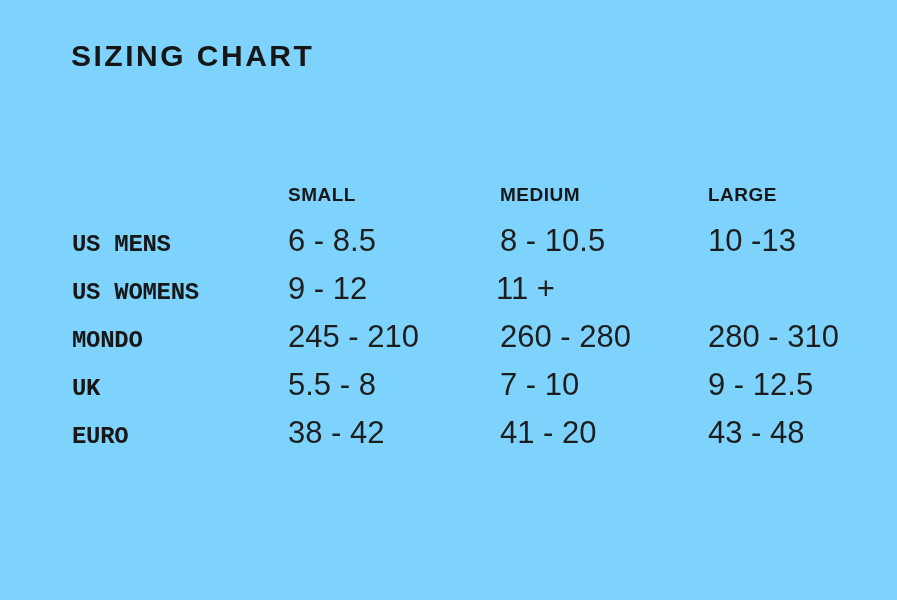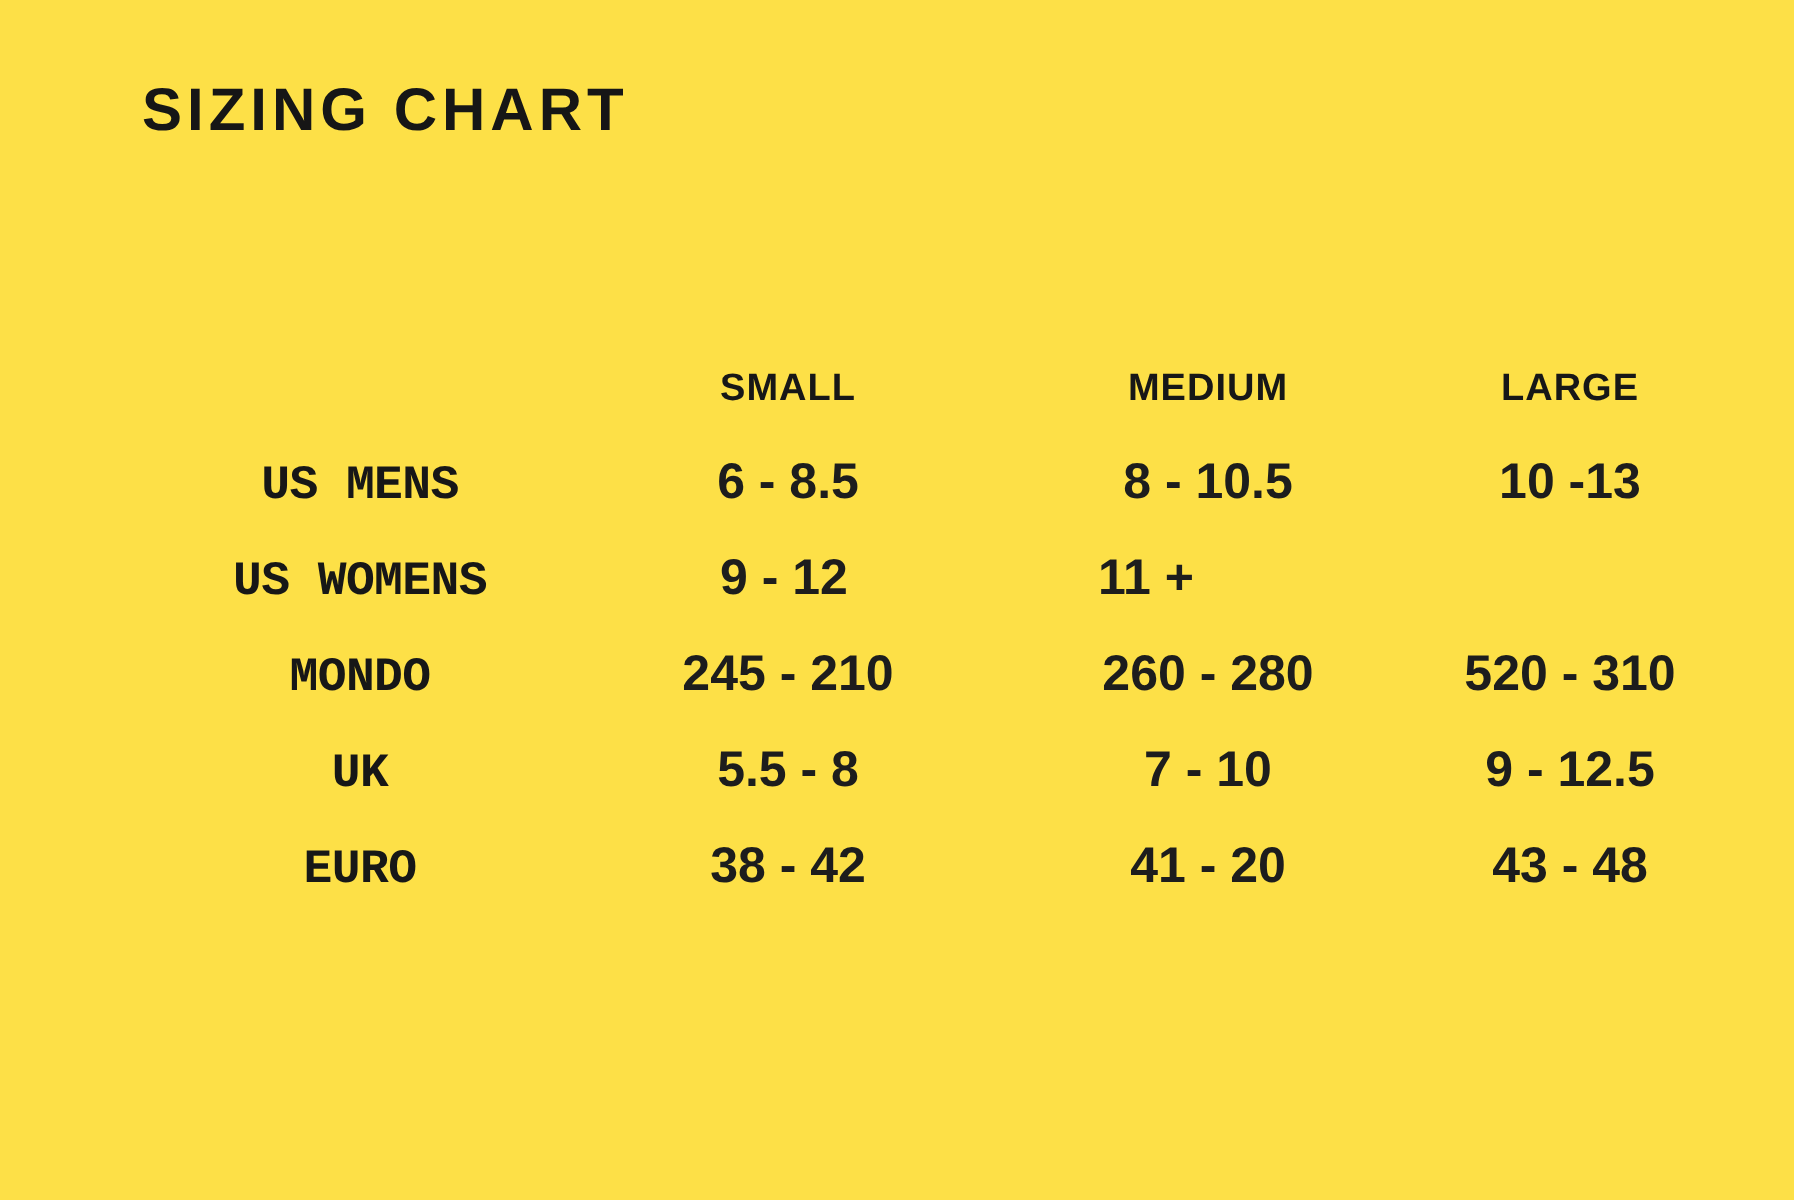--- a/index.html
+++ b/index.html
@@ -11,22 +11,21 @@
     height: 600px;
     background: #fdfdfd;
     font-family: "Liberation Sans", "DejaVu Sans", sans-serif;
     color: #1b1b1b;
     overflow: hidden;
     position: relative;
   }
   .page {
     position: absolute;
     inset: 0;
-    background: #fde047;
-    text-align: center;
+    background: #7dd3fc;
   }
   .title {
     position: absolute;
     left: 71px;
     top: 41px;
     margin: 0;
     font-size: 30px;
     font-weight: 700;
     letter-spacing: 2.5px;
     color: #161616;
@@ -62,22 +61,22 @@
   }
   .label-cell {
     font-size: 24px;
     font-weight: 700;
     letter-spacing: -0.3px;
     color: #171717;
     line-height: 48px;
     font-family: Liberation Mono, monospace;
   }
   .data-cell {
-    font-size: 25px;
-    font-weight: 700;
+    font-size: 31px;
+    font-weight: 400;
     color: #1d1d1d;
     line-height: 48px;
   }
 </style>
 </head>
 <body>
 
 <div class="page">
 
   <h1 class="title">SIZING CHART</h1>
@@ -101,21 +100,21 @@
     <div class="row">
       <div class="cell col-label label-cell">US WOMENS</div>
       <div class="cell col-medium data-cell">9 - 12</div>
       <div class="cell col-large data-cell">11 +</div>
     </div>
 
     <div class="row">
       <div class="cell col-label label-cell">MONDO</div>
       <div class="cell col-small data-cell">245 - 210</div>
       <div class="cell col-medium data-cell">260 - 280</div>
-      <div class="cell col-large data-cell">520 - 310</div>
+      <div class="cell col-large data-cell">280 - 310</div>
     </div>
 
     <div class="row">
       <div class="cell col-label label-cell">UK</div>
       <div class="cell col-small data-cell">5.5 - 8</div>
       <div class="cell col-medium data-cell">7 - 10</div>
       <div class="cell col-large data-cell">9 - 12.5</div>
     </div>
 
     <div class="row">

